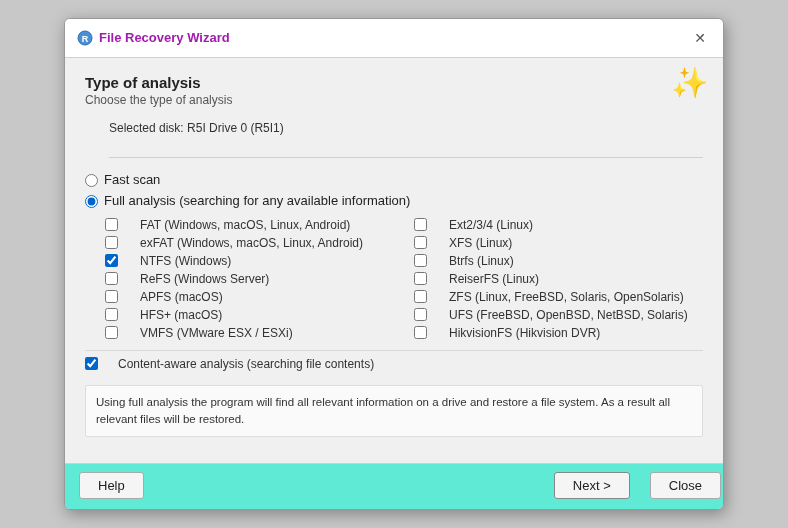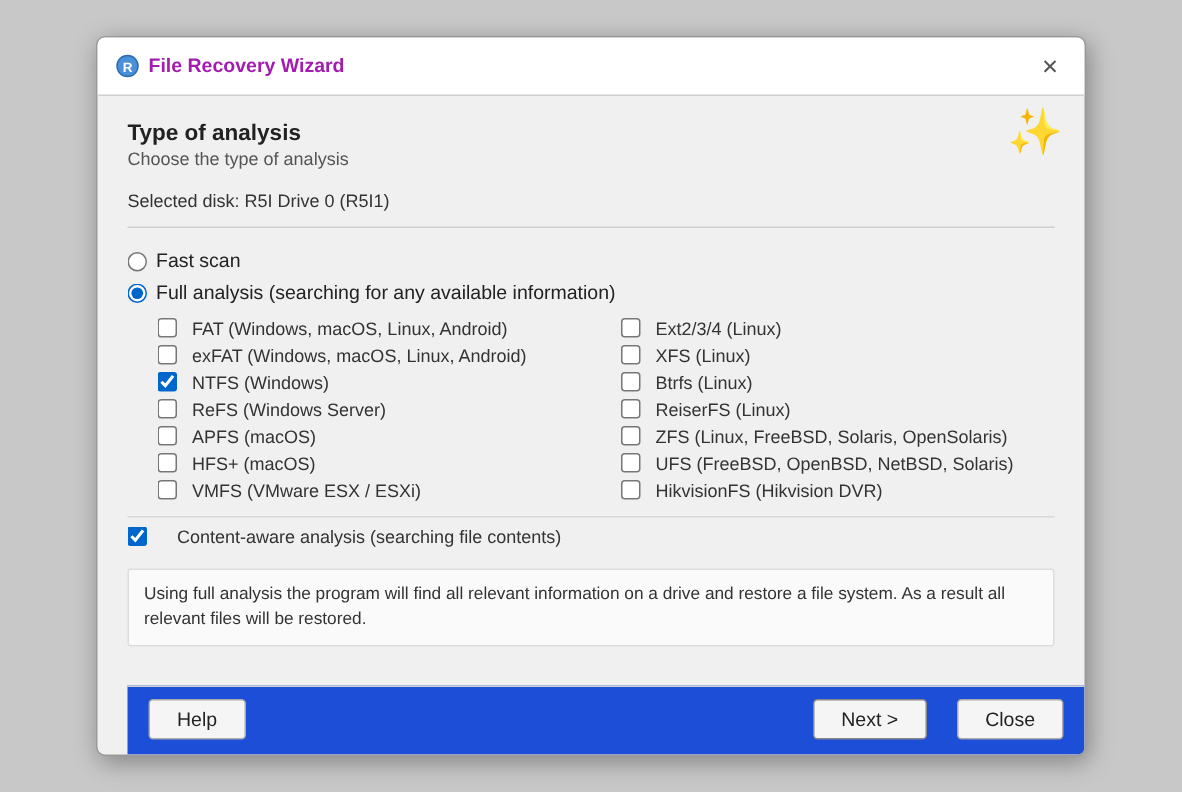--- a/index.html
+++ b/index.html
@@ -75,22 +75,23 @@
       position: absolute;
       top: 10px;
       right: 14px;
       font-size: 30px;
       line-height: 1;
     }
     .selected-disk {
       font-size: 12px;
       color: #333;
       margin-bottom: 14px;
-      padding-bottom: 10px;
+      padding-bottom: 22px;
       border-bottom: 1px solid #d0d0d0;
+      margin-left: 24px;
     }
     .radio-row {
       display: flex;
       align-items: flex-end;
       gap: 6px;
       margin-bottom: 6px;
     }
     .radio-row input[type=radio] {
       margin: 0;
       accent-color: #0066cc;
@@ -101,21 +102,21 @@
     }
     .options-grid {
       display: grid;
       grid-template-columns: 1fr 1fr;
       gap: 4px 20px;
       margin: 10px 0 10px 20px;
     }
     .option-row {
       display: flex;
       align-items: center;
-      gap: 10px;
+      gap: 22px;
     }
     .option-row input[type=checkbox] {
       margin: 0;
       accent-color: #0066cc;
     }
     .option-label {
       font-size: 12px;
       color: #333;
     }
     .content-aware-row {
@@ -138,24 +139,23 @@
       font-size: 11.5px;
       color: #333;
       line-height: 1.5;
       margin-bottom: 14px;
       min-height: 48px;
     }
     .footer {
       display: flex;
       align-items: center;
       justify-content: space-between;
-      padding: 8px 14px 10px 14px;
+      padding: 8px 2px 10px 14px;
       border-top: 1px solid #d0d0d0;
-      background: #1d4ed8;
-      margin-left: 20px;
+      background: #5eead4;
     }
     .btn {
       padding: 5px 18px;
       font-size: 13px;
       border: 1px solid #aaa;
       border-radius: 3px;
       background: #f5f5f5;
       cursor: pointer;
       color: #222;
     }

